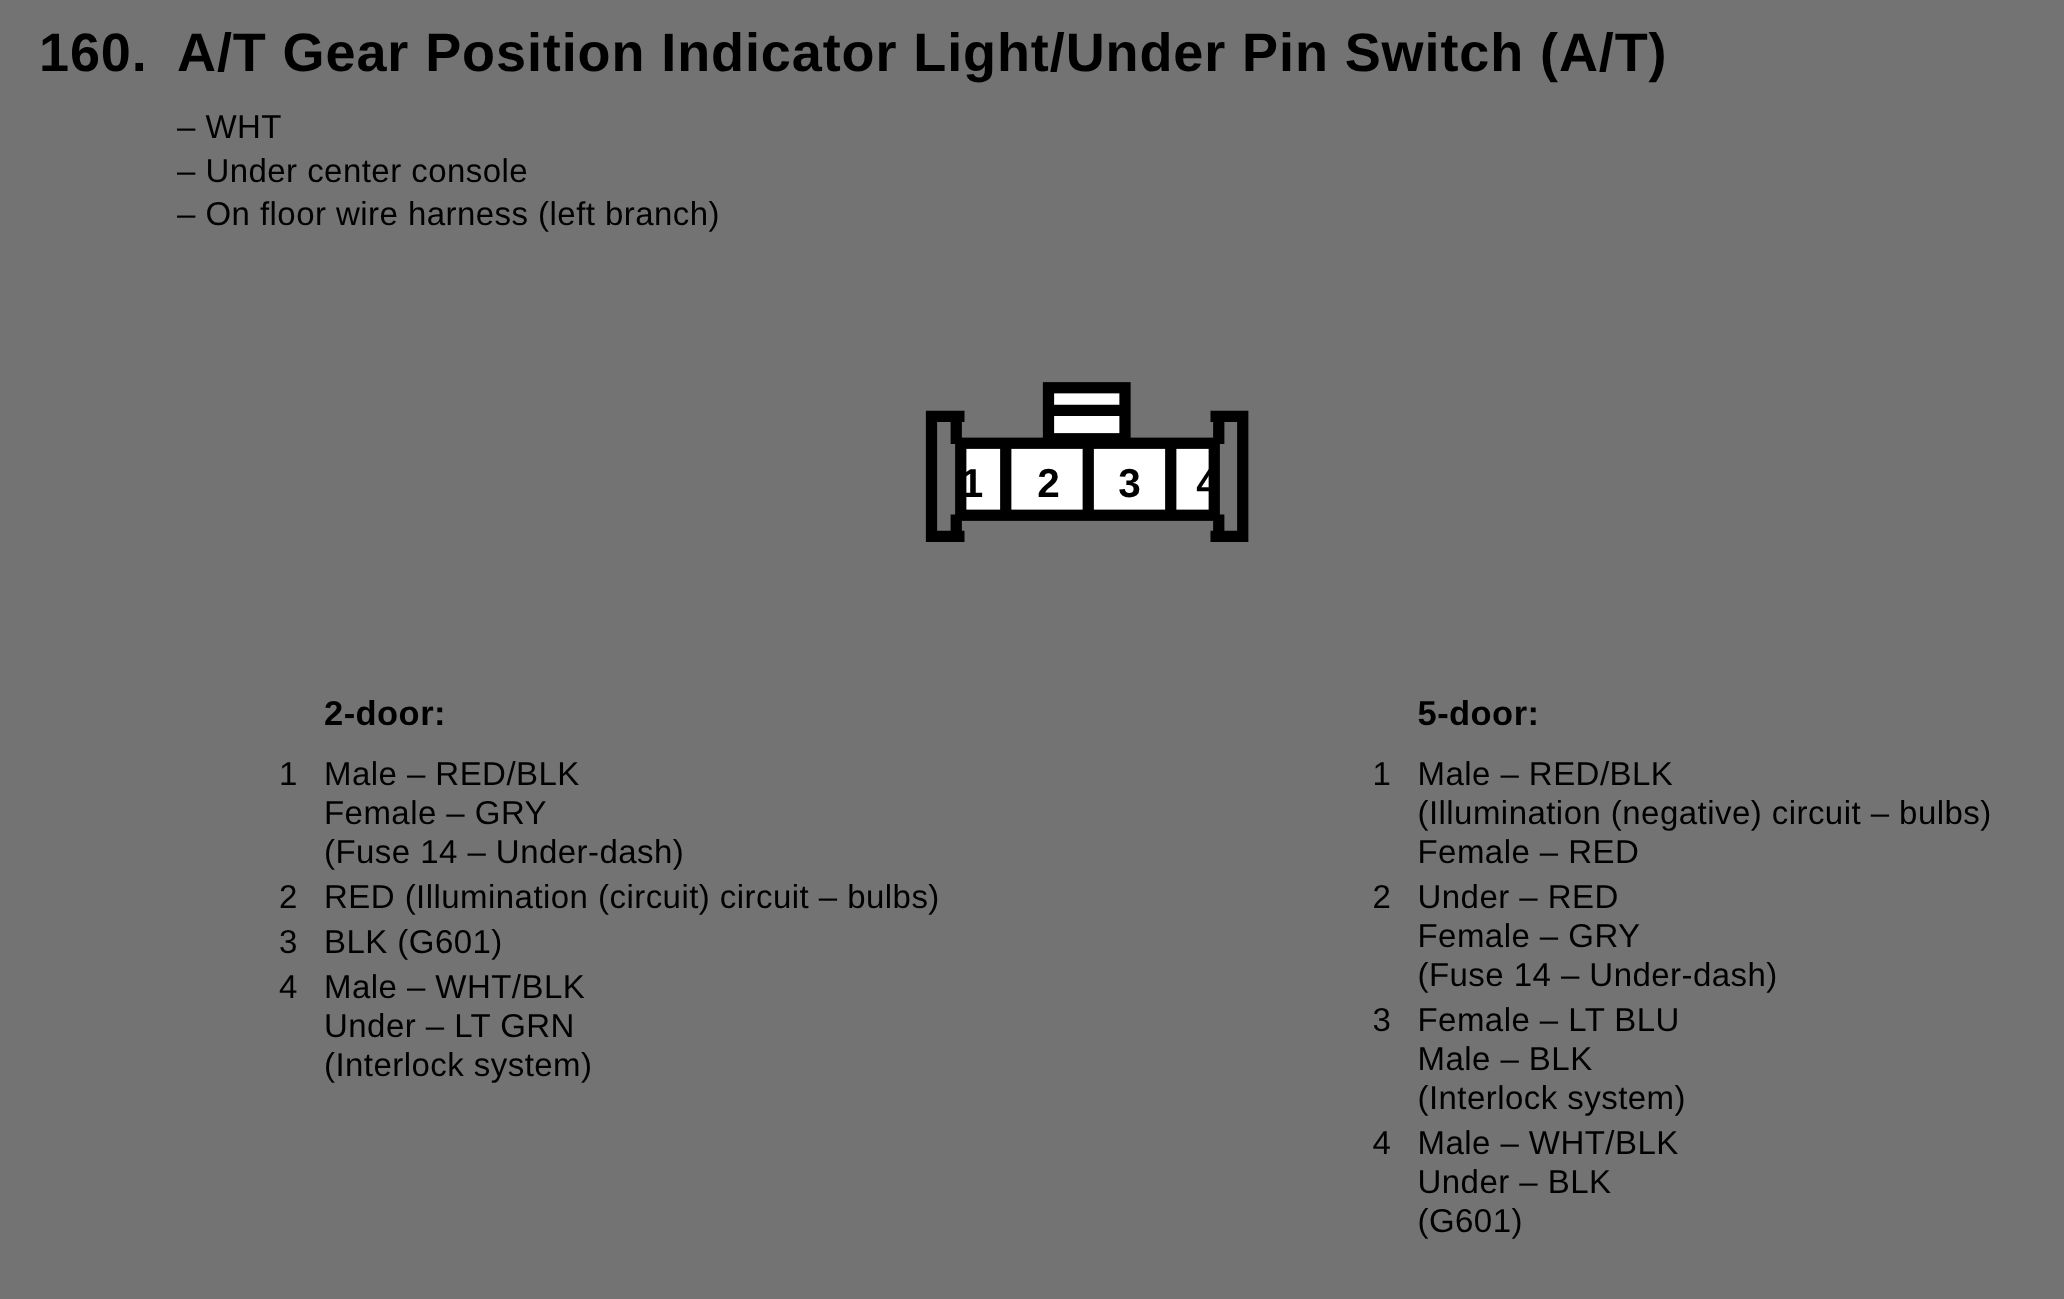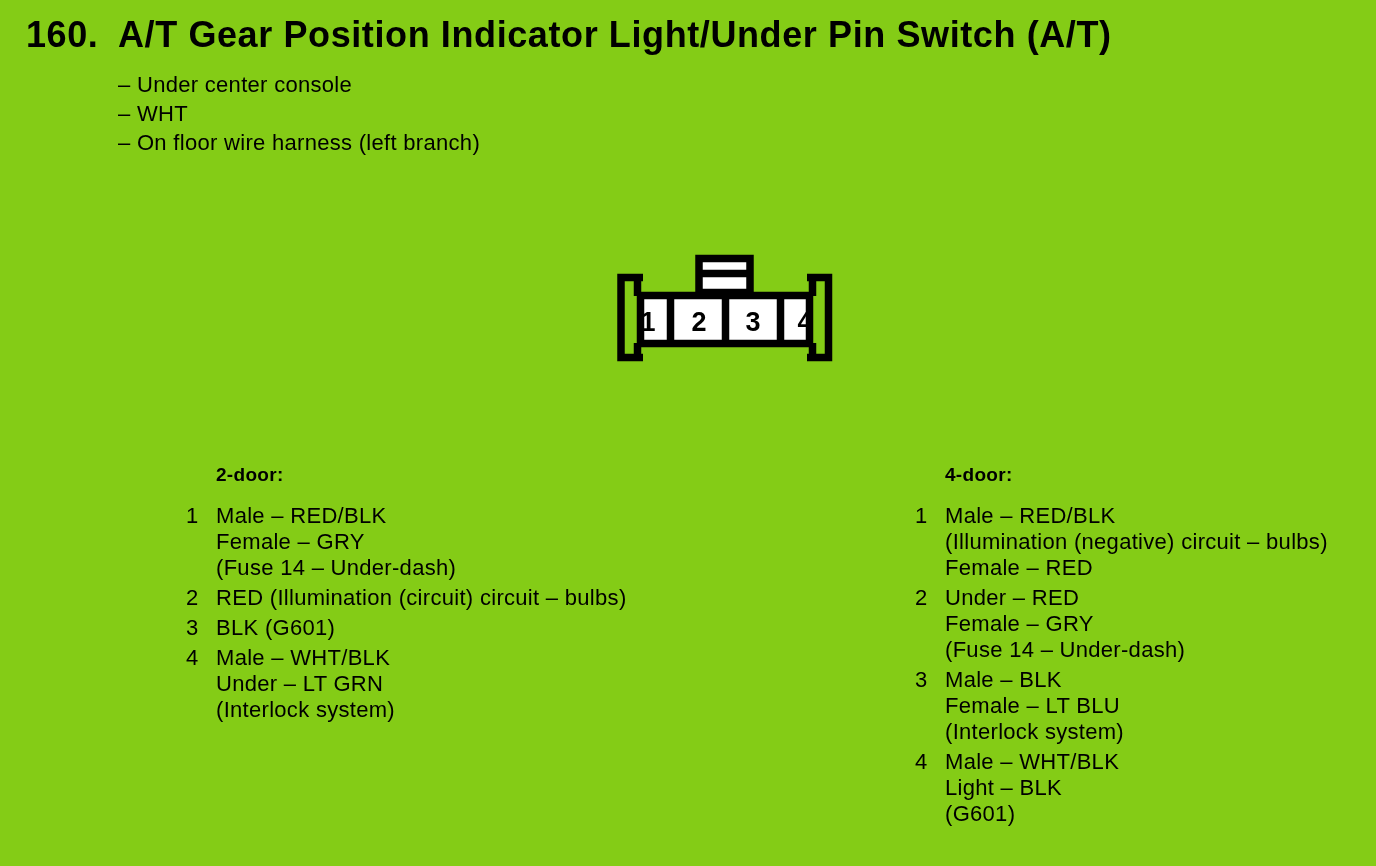--- a/index.html
+++ b/index.html
@@ -4,21 +4,21 @@
 <style>
   html, body {
     margin: 0;
     padding: 0;
     background: #ffffff;
   }
   #page {
     position: relative;
     width: 1376px;
     height: 866px;
-    background: #84cc16;
+    background: #737373;
     color: #000000;
     font-family: "Liberation Sans", sans-serif;
     overflow: hidden;
   }
 
   
   .title-row {
     position: absolute;
     left: 26px;
     top: 13px;
@@ -68,21 +68,21 @@
   .col {
     position: absolute;
     top: 459px;
     white-space: nowrap;
   }
   .col-left  { left: 186px; width: 540px; }
   .col-right { left: 915px; width: 450px; }
 
   .col-heading {
     margin: 0 0 12px 30px;
-    font-size: 19px;
+    font-size: 23px;
     line-height: 32px;
     font-weight: bold;
     letter-spacing: 0.3px;
   }
   .pin-list {
     margin: 0;
     padding: 0;
     list-style: none;
     font-size: 22px;
     line-height: 26px;
@@ -104,22 +104,22 @@
 <body>
 
 <div id="page">
 
   <div class="title-row">
     <span class="title-num">160.</span>
     <span class="title-text">A/T Gear Position Indicator Light/Under Pin Switch (A/T)</span>
   </div>
 
   <div class="bullets">
+    <div class="bullet-line">– WHT</div>
     <div class="bullet-line">– Under center console</div>
-    <div class="bullet-line">– WHT</div>
     <div class="bullet-line">– On floor wire harness (left branch)</div>
   </div>
 
   <svg class="connector-svg" viewBox="598 248 250 125" xmlns="http://www.w3.org/2000/svg">
     <g stroke="#000000" stroke-width="7.5" fill="none">
 
       <rect x="699" y="258.5" width="51" height="34" fill="#ffffff"></rect>
       <line x1="696" y1="273.5" x2="753" y2="273.5"></line>
 
       <path d="M 643 277.5 H 621 V 357.5 H 643"></path>
@@ -163,42 +163,42 @@
       <li class="pin-item">
         <span class="pin-num">4</span>
         <div class="line">Male – WHT/BLK</div>
         <div class="line">Under – LT GRN</div>
         <div class="line">(Interlock system)</div>
       </li>
     </ol>
   </section>
 
   <section class="col col-right">
-    <h2 class="col-heading">4-door:</h2>
+    <h2 class="col-heading">5-door:</h2>
     <ol class="pin-list">
       <li class="pin-item">
         <span class="pin-num">1</span>
         <div class="line">Male – RED/BLK</div>
         <div class="line">(Illumination (negative) circuit – bulbs)</div>
         <div class="line">Female – RED</div>
       </li>
       <li class="pin-item">
         <span class="pin-num">2</span>
         <div class="line">Under – RED</div>
         <div class="line">Female – GRY</div>
         <div class="line">(Fuse 14 – Under-dash)</div>
       </li>
       <li class="pin-item">
         <span class="pin-num">3</span>
+        <div class="line">Female – LT BLU</div>
         <div class="line">Male – BLK</div>
-        <div class="line">Female – LT BLU</div>
         <div class="line">(Interlock system)</div>
       </li>
       <li class="pin-item">
         <span class="pin-num">4</span>
         <div class="line">Male – WHT/BLK</div>
-        <div class="line">Light – BLK</div>
+        <div class="line">Under – BLK</div>
         <div class="line">(G601)</div>
       </li>
     </ol>
   </section>
 
 </div>
 
 </body></html>

